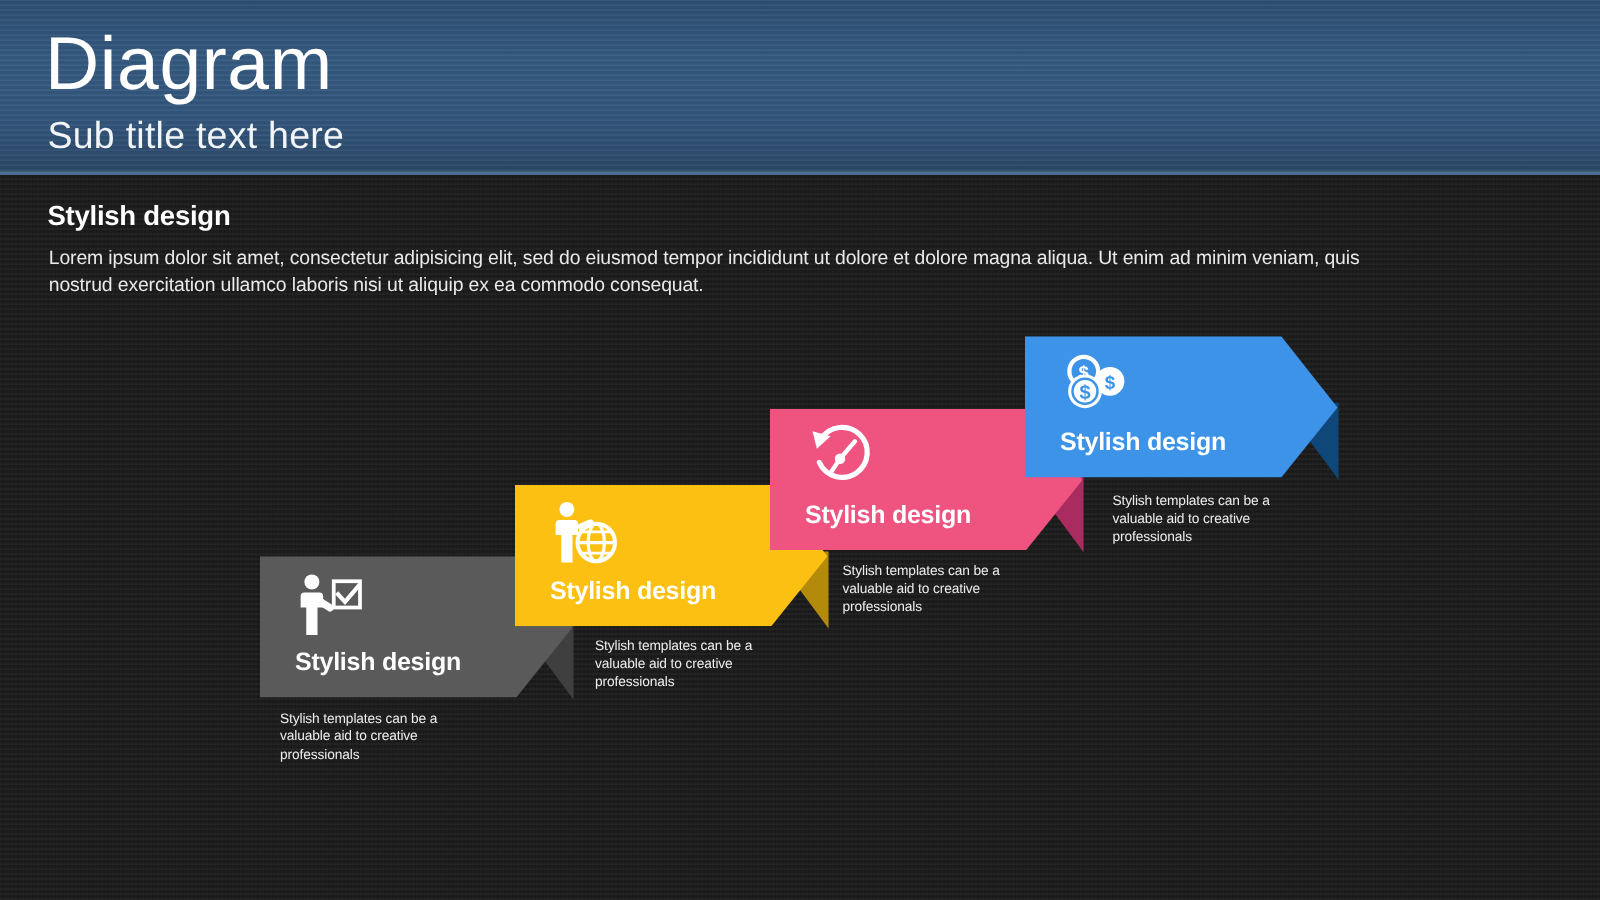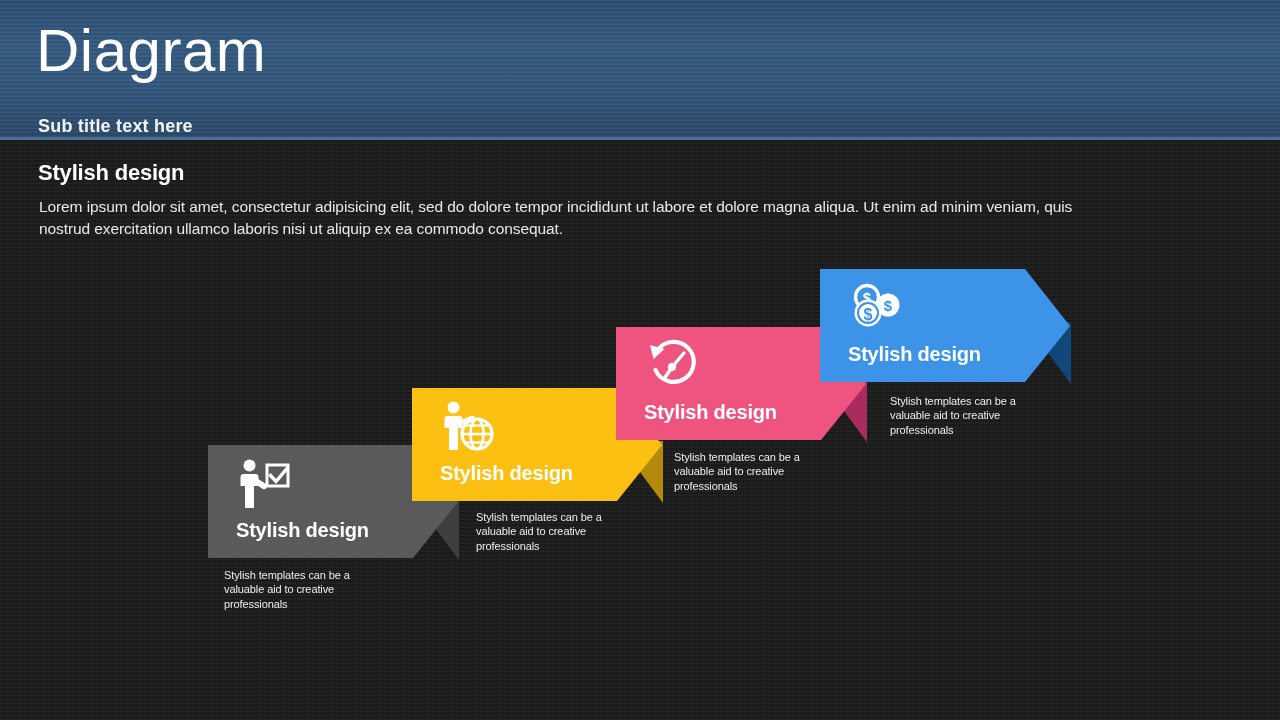--- a/index.html
+++ b/index.html
@@ -40,22 +40,22 @@
         rgba(0,0,0,0.045) 4px),
       linear-gradient(180deg,#2d4f72 0%,#355a81 35%,#33567c 70%,#2b4868 100%);
     border-bottom:3px solid #4a6e94;
   }
   #title {
     position:absolute; left:36px; top:21px;
     font-size:60px; font-weight:400; color:#ffffff;
     letter-spacing:0.5px; line-height:1.0;
   }
   #subtitle {
-    position:absolute; left:38px; top:116px;
-    font-size:18px; font-weight:700; color:#f2f5f8;
+    position:absolute; left:38px; top:92px;
+    font-size:30px; font-weight:400; color:#f2f5f8;
     letter-spacing:0.2px;
   }
 
   
   #intro-heading {
     position:absolute; left:38px; top:160px;
     font-size:22px; font-weight:bold; color:#ffffff;
     letter-spacing:-0.2px;
   }
   #intro-body {
@@ -113,21 +113,21 @@
 <body>
 
 <div id="slide">
 
   <div id="header">
     <div id="title">Diagram</div>
     <div id="subtitle">Sub title text here</div>
   </div>
 
   <div id="intro-heading">Stylish design</div>
-  <div id="intro-body">Lorem ipsum dolor sit amet, consectetur adipisicing elit, sed do dolore tempor incididunt ut labore et dolore magna aliqua. Ut enim ad minim veniam, quis nostrud exercitation ullamco laboris nisi ut aliquip ex ea commodo consequat.</div>
+  <div id="intro-body">Lorem ipsum dolor sit amet, consectetur adipisicing elit, sed do eiusmod tempor incididunt ut dolore et dolore magna aliqua. Ut enim ad minim veniam, quis nostrud exercitation ullamco laboris nisi ut aliquip ex ea commodo consequat.</div>
 
   <div class="shadow-tri" id="shadow-gray">
     <svg viewBox="0 0 46 62" preserveAspectRatio="none" width="46" height="62">
       <polygon points="0,0 46,0 46,62" fill="#3f3f3f"></polygon>
     </svg>
   </div>
   <div class="banner" id="banner-gray">
     <svg class="arrowshape" viewBox="0 0 250 113" preserveAspectRatio="none">
       <polygon points="0,0 205,0 250,57 205,113 0,113" fill="#5a5a5a"></polygon>
     </svg>

